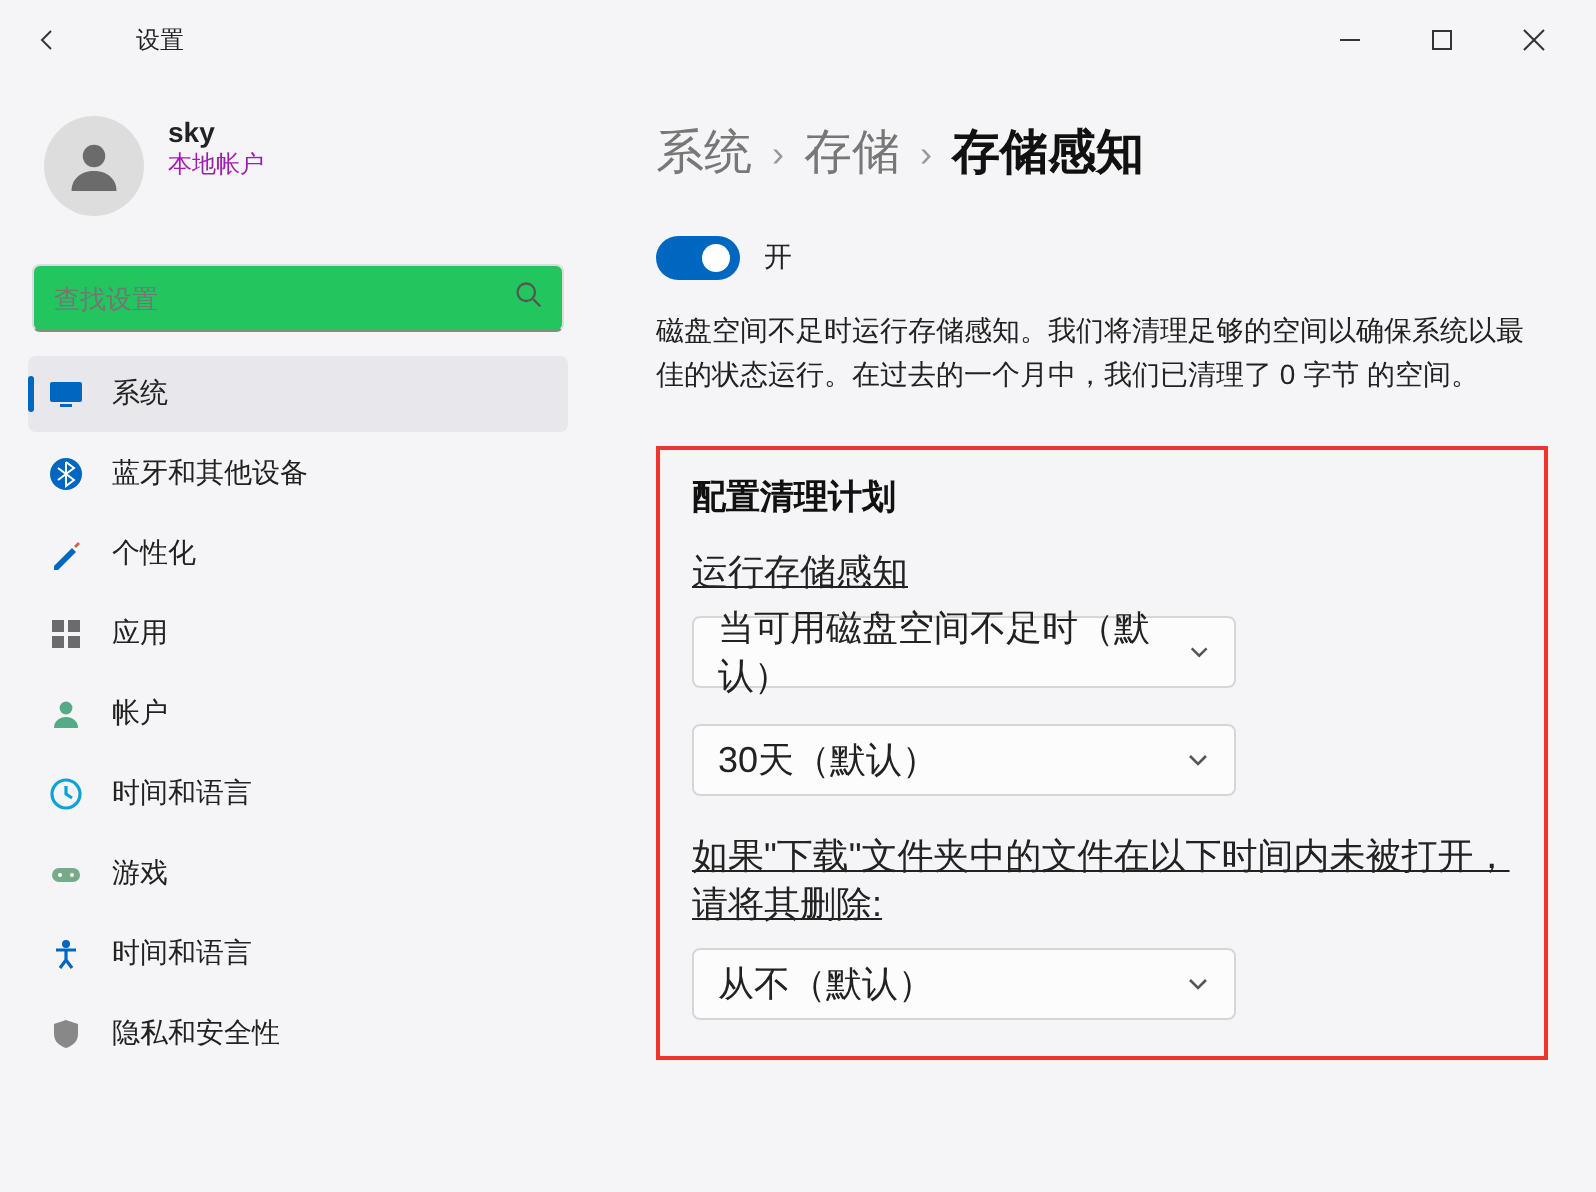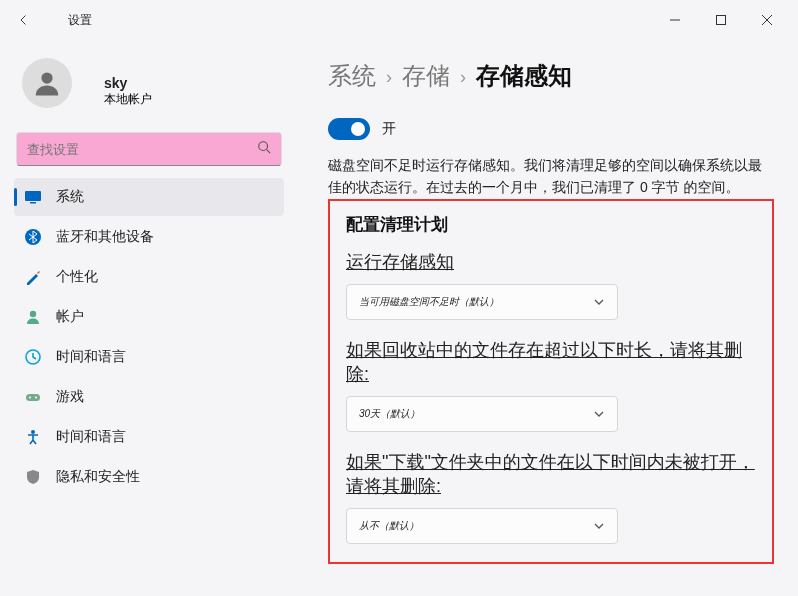--- a/index.html
+++ b/index.html
@@ -8,27 +8,27 @@
 .titlebar { height: 40px; display: flex; align-items: center; padding: 0 8px; }
 .titlebar .back { width: 32px; height: 32px; display: flex; align-items: center; justify-content: center; cursor: pointer; }
 .titlebar .title { font-size: 12px; margin-left: 28px; color: #222; }
 .titlebar .winbtns { margin-left: auto; display: flex; }
 .titlebar .winbtn { width: 46px; height: 32px; display: flex; align-items: center; justify-content: center; cursor: pointer; }
 .titlebar svg { width: 12px; height: 12px; }
 
 .layout { display: flex; height: calc(596px - 40px); }
 
 .sidebar { width: 298px; padding: 4px 0 0 14px; display: flex; flex-direction: column; }
-.userblock { display: flex; align-items: flex-end; padding: 14px 8px 24px 8px; gap: 32px; }
+.userblock { display: flex; align-items: flex-start; padding: 14px 8px 24px 8px; gap: 12px; }
 .avatar { width: 50px; height: 50px; border-radius: 50%; background: #ddd; display: flex; align-items: center; justify-content: center; }
 .avatar svg { width: 30px; height: 30px; fill: #6b6b6b; }
 .userinfo .name { font-size: 14px; font-weight: 600; color: #222; }
-.userinfo .sub { font-size: 12px; color: #000000; }
-
-.searchbox { margin: 0 16px 12px 2px; height: 34px; background: #f9a8d4; border: 1px solid #dcdcdc; border-bottom: 1.5px solid #888; border-radius: 4px; display: flex; align-items: center; padding: 0 10px; }
+.userinfo .sub { font-size: 12px; color: #a21caf; }
+
+.searchbox { margin: 0 16px 12px 2px; height: 34px; background: #22c55e; border: 1px solid #dcdcdc; border-bottom: 1.5px solid #888; border-radius: 4px; display: flex; align-items: center; padding: 0 10px; }
 .searchbox input { flex: 1; border: none; outline: none; background: transparent; font-size: 13px; color: #555; }
 .searchbox .sicon svg { width: 14px; height: 14px; fill: #555; }
 
 .navlist { flex: 1; overflow-y: auto; padding-right: 14px; }
 .navitem { height: 38px; display: flex; align-items: center; border-radius: 4px; padding-left: 10px; cursor: pointer; font-size: 14px; color: #222; gap: 14px; position: relative; margin-bottom: 2px; }
 .navitem.active { background: #e8e8ec; }
 .navitem.active::before { content: ""; position: absolute; left: 0; top: 10px; bottom: 10px; width: 3px; background: #0067c0; border-radius: 2px; }
 .navicon { width: 18px; height: 18px; display: flex; align-items: center; justify-content: center; }
 
 .main { flex: 1; padding: 20px 24px 0 30px; overflow-y: auto; }
@@ -39,24 +39,24 @@
 
 .section-title { font-size: 18px; font-weight: 600; color: #111; margin-bottom: 18px; }
 
 .toggle-row { display: flex; align-items: center; gap: 12px; margin-bottom: 14px; }
 .toggle { width: 42px; height: 22px; border-radius: 11px; background: #0067c0; position: relative; cursor: pointer; }
 .toggle .knob { width: 14px; height: 14px; background: #fff; border-radius: 50%; position: absolute; top: 4px; right: 5px; }
 .toggle-label { font-size: 14px; color: #222; }
 
 .desc { font-size: 14px; color: #222; line-height: 1.6; }
 
-.config-box { border: 2px solid #e33; padding: 12px 16px 16px 16px; }
+.config-box { border: 2px solid #e33; padding: 12px 16px 16px 16px; margin-top: 24px; }
 .config-title { font-size: 17px; font-weight: 600; color: #111; margin-bottom: 14px; }
 .field-label { font-size: 18px; color: #222; margin: 10px 0 10px 0; text-decoration: underline; }
-.dropdown { width: 272px; height: 36px; background: #fcfcfd; border: 1px solid #d6d6d6; border-radius: 4px; display: flex; align-items: center; justify-content: space-between; padding: 0 12px; font-size: 10px; color: #222; cursor: pointer; margin-bottom: 18px; font-style: italic; }
+.dropdown { width: 272px; height: 36px; background: #fcfcfd; border: 1px solid #d6d6d6; border-radius: 4px; display: flex; align-items: center; justify-content: space-between; padding: 0 12px; font-size: 18px; color: #222; cursor: pointer; margin-bottom: 18px; }
 .dropdown svg { width: 12px; height: 12px; fill: #555; }
 </style>
 </head>
 <body>
 
 <div class="titlebar">
   <div class="back">
     <svg viewBox="0 0 16 16">
         <path d="M10 2 L4 8 L10 14" stroke="#333" stroke-width="1.3" fill="none"></path>
       </svg>
@@ -129,20 +129,31 @@
             <svg viewBox="0 0 18 18">
               <path d="M3 15l9-9 2 2-9 9H3v-2z" fill="#0067c0"></path>
               <path d="M13 5l2-2 1 1-2 2" fill="#c64"></path>
             </svg>
           </span>
         <span>个性化</span>
       </div>
       <div class="navitem">
         <span class="navicon">
             <svg viewBox="0 0 18 18">
+              <rect x="2" y="2" width="6" height="6" fill="#6b6b6b"></rect>
+              <rect x="10" y="2" width="6" height="6" fill="#6b6b6b"></rect>
+              <rect x="2" y="10" width="6" height="6" fill="#6b6b6b"></rect>
+              <rect x="10" y="10" width="6" height="6" fill="#6b6b6b"></rect>
+            </svg>
+          </span>
+        <span>应用</span>
+      </div>
+      <div class="navitem">
+        <span class="navicon">
+            <svg viewBox="0 0 18 18">
               <circle cx="9" cy="6" r="3.2" fill="#5a8"></circle>
               <path d="M3 16c0-3.5 2.7-5.5 6-5.5s6 2 6 5.5" fill="#5a8"></path>
             </svg>
           </span>
         <span>帐户</span>
       </div>
       <div class="navitem">
         <span class="navicon">
             <svg viewBox="0 0 18 18">
               <circle cx="9" cy="9" r="7" fill="none" stroke="#0aa3d6" stroke-width="1.6"></circle>
@@ -204,21 +215,20 @@
       <div class="config-title">配置清理计划</div>
 
       <div class="field-label">运行存储感知</div>
       <div class="dropdown">
         <span>当可用磁盘空间不足时（默认）</span>
         <svg viewBox="0 0 12 12">
             <path d="M2 4l4 4 4-4" stroke="#555" stroke-width="1.3" fill="none"></path>
           </svg>
       </div>
 
-      <div class="field-label">如果回收站中的文件存在超过以下时长，请将其删除:</div>
       <div class="dropdown">
         <span>30天（默认）</span>
         <svg viewBox="0 0 12 12">
             <path d="M2 4l4 4 4-4" stroke="#555" stroke-width="1.3" fill="none"></path>
           </svg>
       </div>
 
       <div class="field-label">如果"下载"文件夹中的文件在以下时间内未被打开，请将其删除:</div>
       <div class="dropdown" style="margin-bottom:2px">
         <span>从不（默认）</span>

